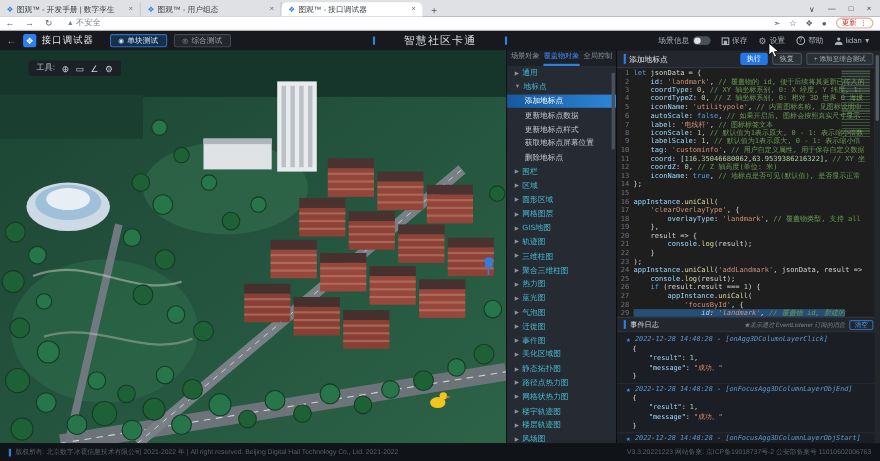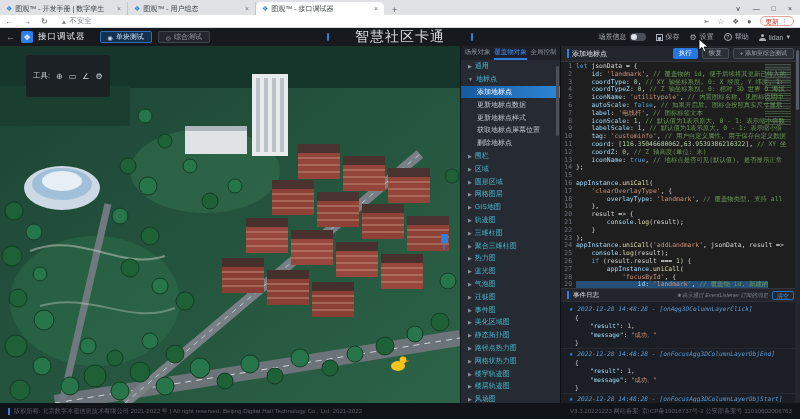--- a/index.html
+++ b/index.html
@@ -39,40 +39,40 @@
   #applogo { width:12px; height:12px; background:#2d7ff0; border-radius:2px; color:#fff;
     font-size:8px; display:flex; align-items:center; justify-content:center; margin-right:5px; }
   #apptitle { font-size:8.5px; color:#e8eaed; letter-spacing:1px; margin-right:14px; }
   .modebtn { display:flex; align-items:center; gap:3px; height:12px; padding:0 7px; margin-right:6px;
     font-size:7px; border-radius:2px; }
   .modebtn.active { background:#14304f; border:1px solid #2e6fb7; color:#cfe3f8; }
   .modebtn.idle { background:#23262c; border:1px solid #41454c; color:#9aa0a6; }
   .modebtn .mico { font-size:6px; }
   #scenetitle { position:absolute; left:50%; transform:translateX(-50%); display:flex; align-items:center; gap:26px; }
   #scenetitle .mark { width:2px; height:8px; background:#2f7fe0; border-radius:1px; }
-  #scenetitle .txt { font-size:14px; color:#d6dade; letter-spacing:1px; }
+  #scenetitle .txt { font-size:10px; color:#d6dade; letter-spacing:1px; }
   #appheader .right { margin-left:auto; display:flex; align-items:center; gap:10px; padding-right:10px; font-size:7px; color:#aab0b7;}
   .hitem { display:flex; align-items:center; gap:3px; }
   .toggle { width:16px; height:8px; border-radius:4px; background:#4a4f57; position:relative; }
   .toggle::after { content:""; position:absolute; left:1px; top:1px; width:6px; height:6px;
     border-radius:50%; background:#dfe3e8; }
   .disk { width:7px; height:7px; border:1px solid #aab0b7; position:relative; }
   .disk::after { content:""; position:absolute; left:1px; bottom:0; width:3px; height:3px; background:#aab0b7; }
   .gear { font-size:8px; }
   .qmark { width:8px; height:8px; border:1px solid #aab0b7; border-radius:50%; font-size:6px;
     display:flex; align-items:center; justify-content:center; }
   .person { width:7px; height:7px; position:relative; }
   .person::before { content:""; position:absolute; left:2px; top:0; width:3px; height:3px; border-radius:50%; background:#aab0b7; }
   .person::after { content:""; position:absolute; left:0; bottom:0; width:7px; height:3px; border-radius:3px 3px 0 0; background:#aab0b7; }
 
   
   #main { position:absolute; left:0; top:46px; width:800px; height:357px; display:flex; }
   #viewport { position:relative; width:460px; height:357px; overflow:hidden; background:#234c3a; flex:none; }
   #toolbar { position:absolute; left:26px; top:9px; background:rgba(28,31,36,.92); border-radius:3px;
-    display:flex; align-items:center; gap:6px; padding:16px 7px; color:#c7ccd2; font-size:7.5px; z-index:5;}
+    display:flex; align-items:center; gap:6px; padding:2px 7px; color:#c7ccd2; font-size:7.5px; z-index:5;}
   #toolbar .ticon { font-size:8px; color:#d0d5da; }
 
   
   #sidebar { position:relative; width:100px; height:357px; background:#262b33; border-left:1px solid #11141a; flex:none; overflow:hidden;}
   #sbtabs { display:flex; height:14px; background:#1d2127; align-items:center; }
   .sbtab { flex:1; text-align:center; font-size:6.5px; color:#8b929b; line-height:12px; height:14px; }
   .sbtab.active { color:#3f8cff; border-bottom:2px solid #2f7fe0; }
   #sbtree { position:relative; }
   .trow { display:flex; align-items:center; height:12.8px; font-size:7px; color:#c9ced6; padding-left:7px; white-space:nowrap; overflow:hidden;}
   .trow .arr { font-size:5px; color:#8b929b; margin-right:3px; flex:none;}
@@ -92,21 +92,21 @@
   #codebtns { margin-left:auto; display:flex; align-items:center; gap:4px; padding-right:6px; }
   .cbtn { height:11px; display:flex; align-items:center; padding:0 6px; font-size:6.5px; border-radius:2px; white-space:nowrap;}
   .cbtn.run { background:#2577e3; color:#fff; }
   .cbtn.reset { background:#2b2f36; color:#aab0b7; border:1px solid #4a4f57; }
   .cbtn.add { background:#2b2f36; color:#aab0b7; border:1px solid #4a4f57; font-size:6px;}
 
   #editor { position:relative; height:226px; overflow:hidden; flex:none;
     font-family:"DejaVu Sans Mono", monospace; font-size:6.4px; line-height:7.8px; padding-top:1px;}
   .cline { display:flex; height:7.8px; white-space:pre; }
   .cline .ln { width:15px; text-align:right; color:#6e7681; padding-right:4px; flex:none; }
-  .cline.sel .lcode { background:#264f78; }
+  .cline.sel .lcode { background:#264f78;font-style:italic; }
   .lcode { color:#d4d4d4; }
   .sg-p { color:#d4d4d4; } .sg-kw { color:#569cd6; } .sg-s { color:#ce9178; }
   .sg-n { color:#b5cea8; } .sg-c { color:#6a9955; } .sg-pr { color:#9cdcfe;text-align:right; }
   .sg-v { color:#9cdcfe;text-align:center; } .sg-fn { color:#dcdcaa; } .sg-k { color:#9cdcfe; }
   #minimap { position:absolute; right:9px; top:2px; width:26px; height:62px; opacity:.8;
     background:repeating-linear-gradient(180deg, rgba(120,170,120,.45) 0 1px, transparent 1px 2.6px);
   }
   #minimap::after{ content:""; position:absolute; left:0; right:0; top:0; height:20px; background:rgba(130,140,150,.15);}
   #edscroll { position:absolute; right:1px; top:2px; width:4px; height:90px; background:#3a3f46; border-radius:2px;}
 

